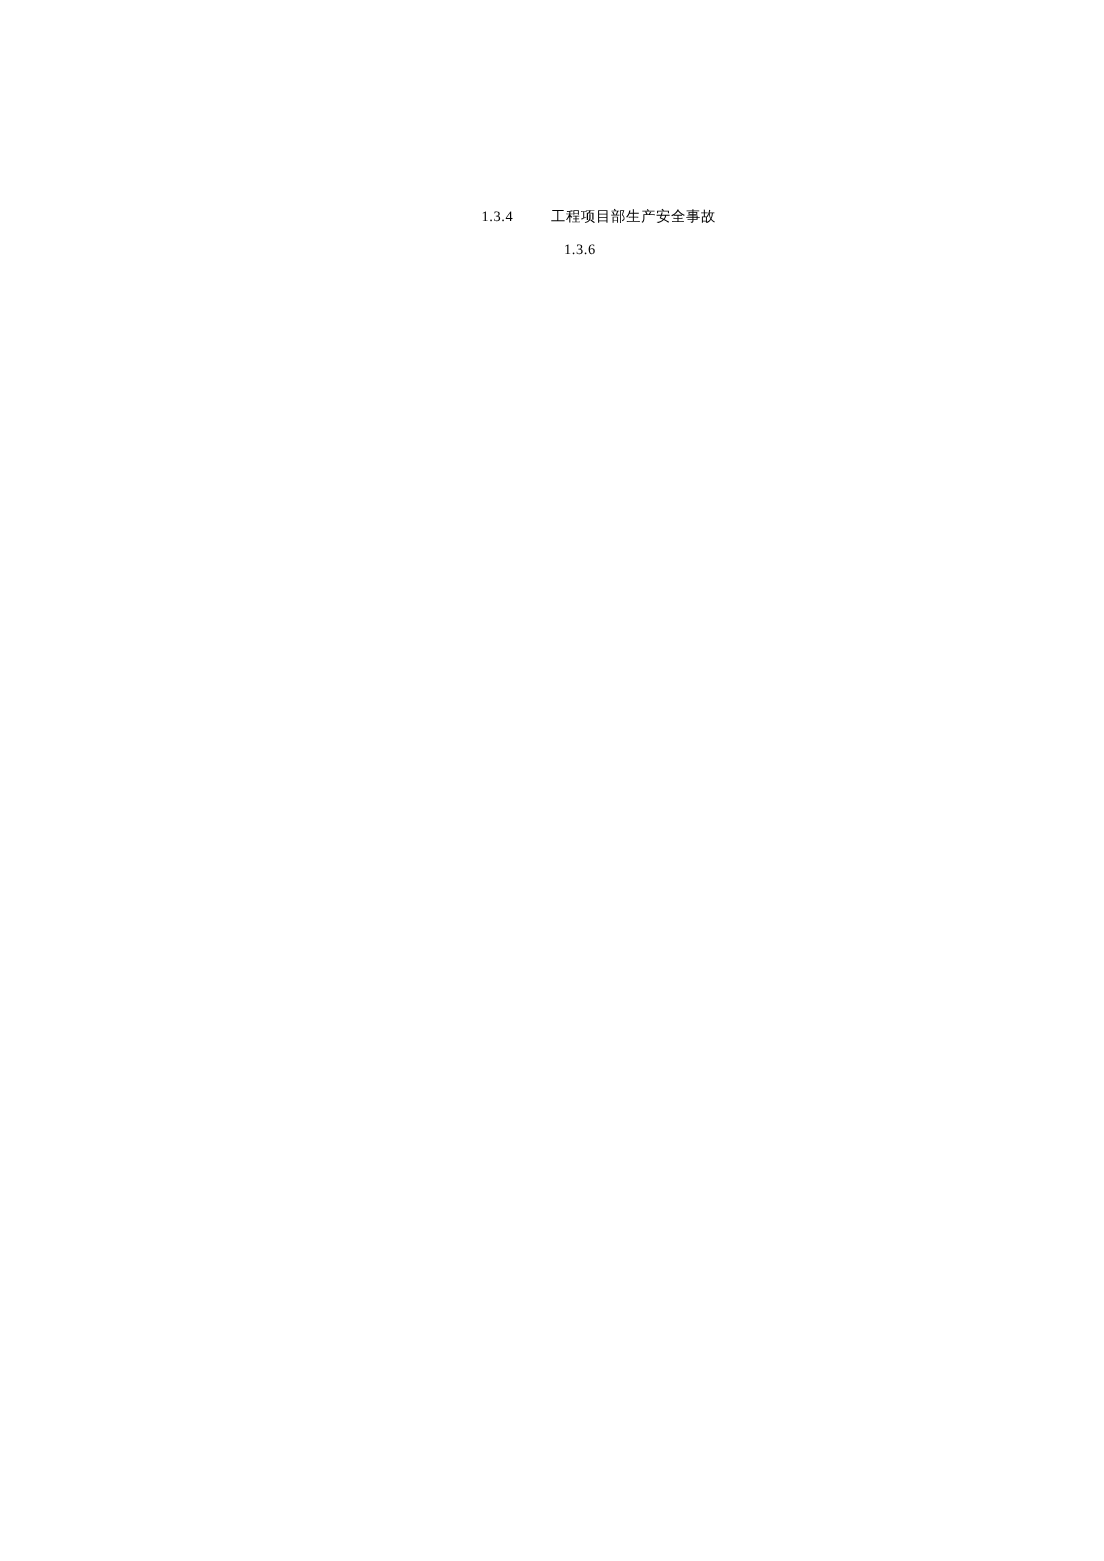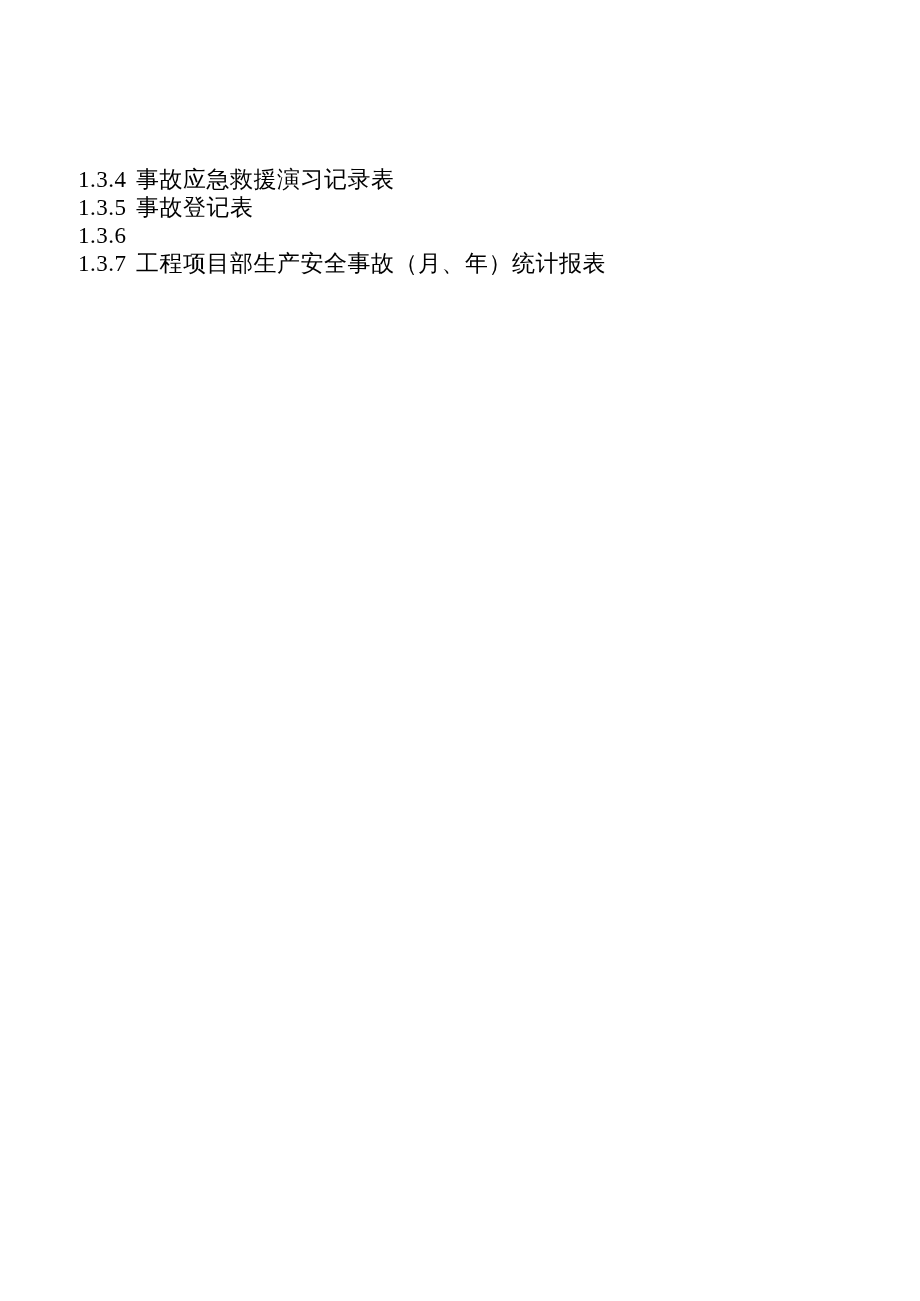--- a/index.html
+++ b/index.html
@@ -10,41 +10,34 @@
     height: 1301px;
     font-family: "SimSun", "Songti SC", "STSong", serif;
     color: #000000;
   }
   .page {
     padding: 166px 0 0 78px;
   }
   .line {
     display: flex;
     align-items: baseline;
-    font-size: 23px;
+    font-size: 12px;
     line-height: 28px;
     letter-spacing: 0.5px;
+    justify-content: center;
   }
   .num {
     width: 58px;
     flex-shrink: 0;
   }
 </style>
 </head>
 <body>
 
 <div class="page">
   <div class="line">
     <span class="num">1.3.4</span>
-    <span>事故应急救援演习记录表</span>
-  </div>
-  <div class="line">
-    <span class="num">1.3.5</span>
-    <span>事故登记表</span>
+    <span>工程项目部生产安全事故</span>
   </div>
   <div class="line">
     <span class="num">1.3.6</span>
   </div>
-  <div class="line">
-    <span class="num">1.3.7</span>
-    <span>工程项目部生产安全事故（月、年）统计报表</span>
-  </div>
 </div>
 
 </body></html>

